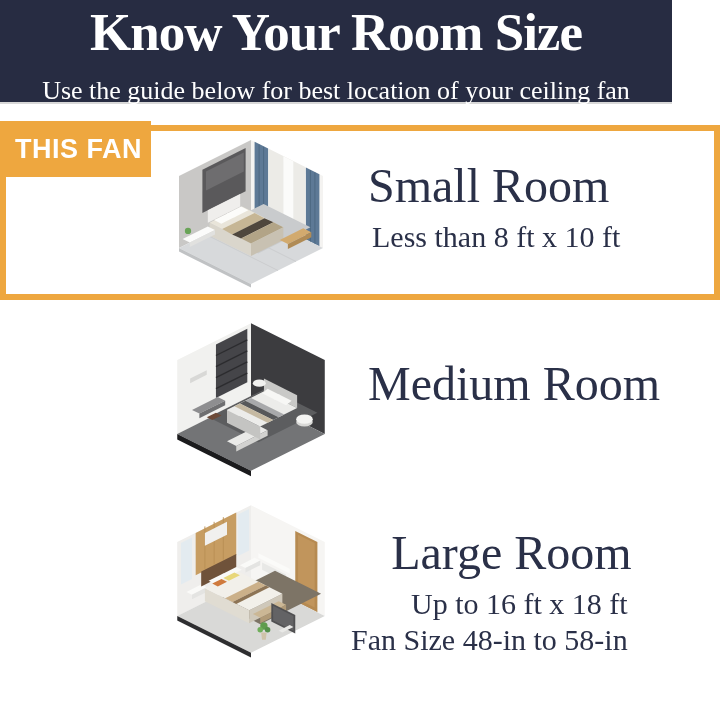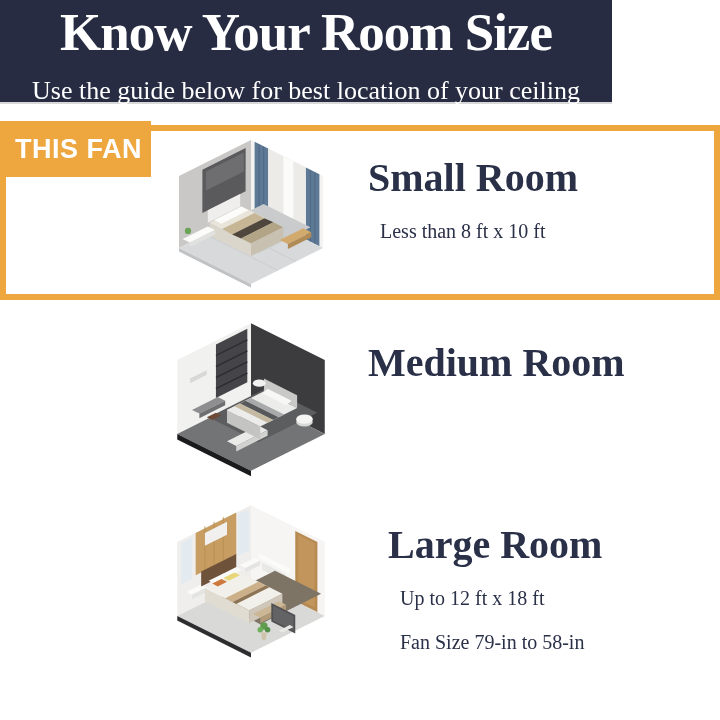--- a/index.html
+++ b/index.html
@@ -3,21 +3,21 @@
 <meta charset="utf-8">
 <style>
   * { box-sizing: border-box; }
   html,body { margin:0; padding:0; }
   body {
     width:720px; height:720px; overflow:hidden;
     background:var(--page-bg,#ffffff);
     font-family:"Liberation Serif", serif;
   }
   .header {
-    height:104px; width:612px;
+    height:104px; width:672px;
     background:var(--header-bg,#272c42);
     color:var(--text-light,#ffffff);
     text-align:center;
     border-bottom:2px solid #d8d8d8;
     padding-top:4px;
   }
   .title {
     margin:0; font-size:53px; line-height:56px; font-weight:700; letter-spacing:-1px;
   }
   .subtitle {
@@ -38,24 +38,24 @@
     font-weight:700; font-size:27px; letter-spacing:.5px;
     display:flex; align-items:center; padding-left:15px;text-align:right;
   }
   .illus { position:absolute; }
   .illus svg { display:block; width:100%; height:100%; }
   .s1 .illus { left:142px; top:0;   width:206px; height:162px; }
   .s2 .illus { left:146px; top:4px; width:210px; height:166px; }
   .s3 .illus { left:146px; top:6px; width:210px; height:166px; }
   .text { position:absolute; color:var(--text-navy,#2a3048); }
   .s1 .text { left:362px; top:18px; }
-  .s2 .text { left:368px; top:24px; }
-  .s3 .text { left:388px; top:26px; }
-  .text h2 { margin:4px 0 10px; font-size:40px; line-height:50px; font-weight:700; }
-  .text p  { margin:12px; font-size:20px; line-height:32px; }
+  .s2 .text { left:368px; top:37px; }
+  .s3 .text { left:347px; top:26px;text-align:right; }
+  .text h2 { margin:12px 0 10px; font-size:48px; line-height:50px; font-weight:400; }
+  .text p  { margin:4px; font-size:30px; line-height:32px; }
 </style>
 </head>
 <body>
 
 <div>
 
   <header class="header">
     <h1 class="title">Know Your Room Size</h1>
     <p class="subtitle">Use the guide below for best location of your ceiling fan</p>
   </header>
@@ -182,18 +182,18 @@
         <polygon points="134,119 156,130 156,146 134,135" fill="#636365"></polygon>
         <polygon points="140,146 152,140 156,142 144,148" fill="#e9e9e7"></polygon>
         <circle cx="124" cy="141" r="4" fill="#5f9c4e"></circle>
         <circle cx="120" cy="145" r="3" fill="#6fae5a"></circle>
         <circle cx="128" cy="145" r="3" fill="#55904a"></circle>
         <polygon points="121,148 127,148 126,156 122,156" fill="#cfc3a9"></polygon>
       </svg>
     </div>
     <div class="text">
       <h2>Large Room</h2>
-      <p>Up to 12 ft x 18 ft</p>
-      <p>Fan Size 79-in to 58-in</p>
+      <p>Up to 16 ft x 18 ft</p>
+      <p>Fan Size 48-in to 58-in</p>
     </div>
   </section>
 
 </div>
 
 </body></html>

